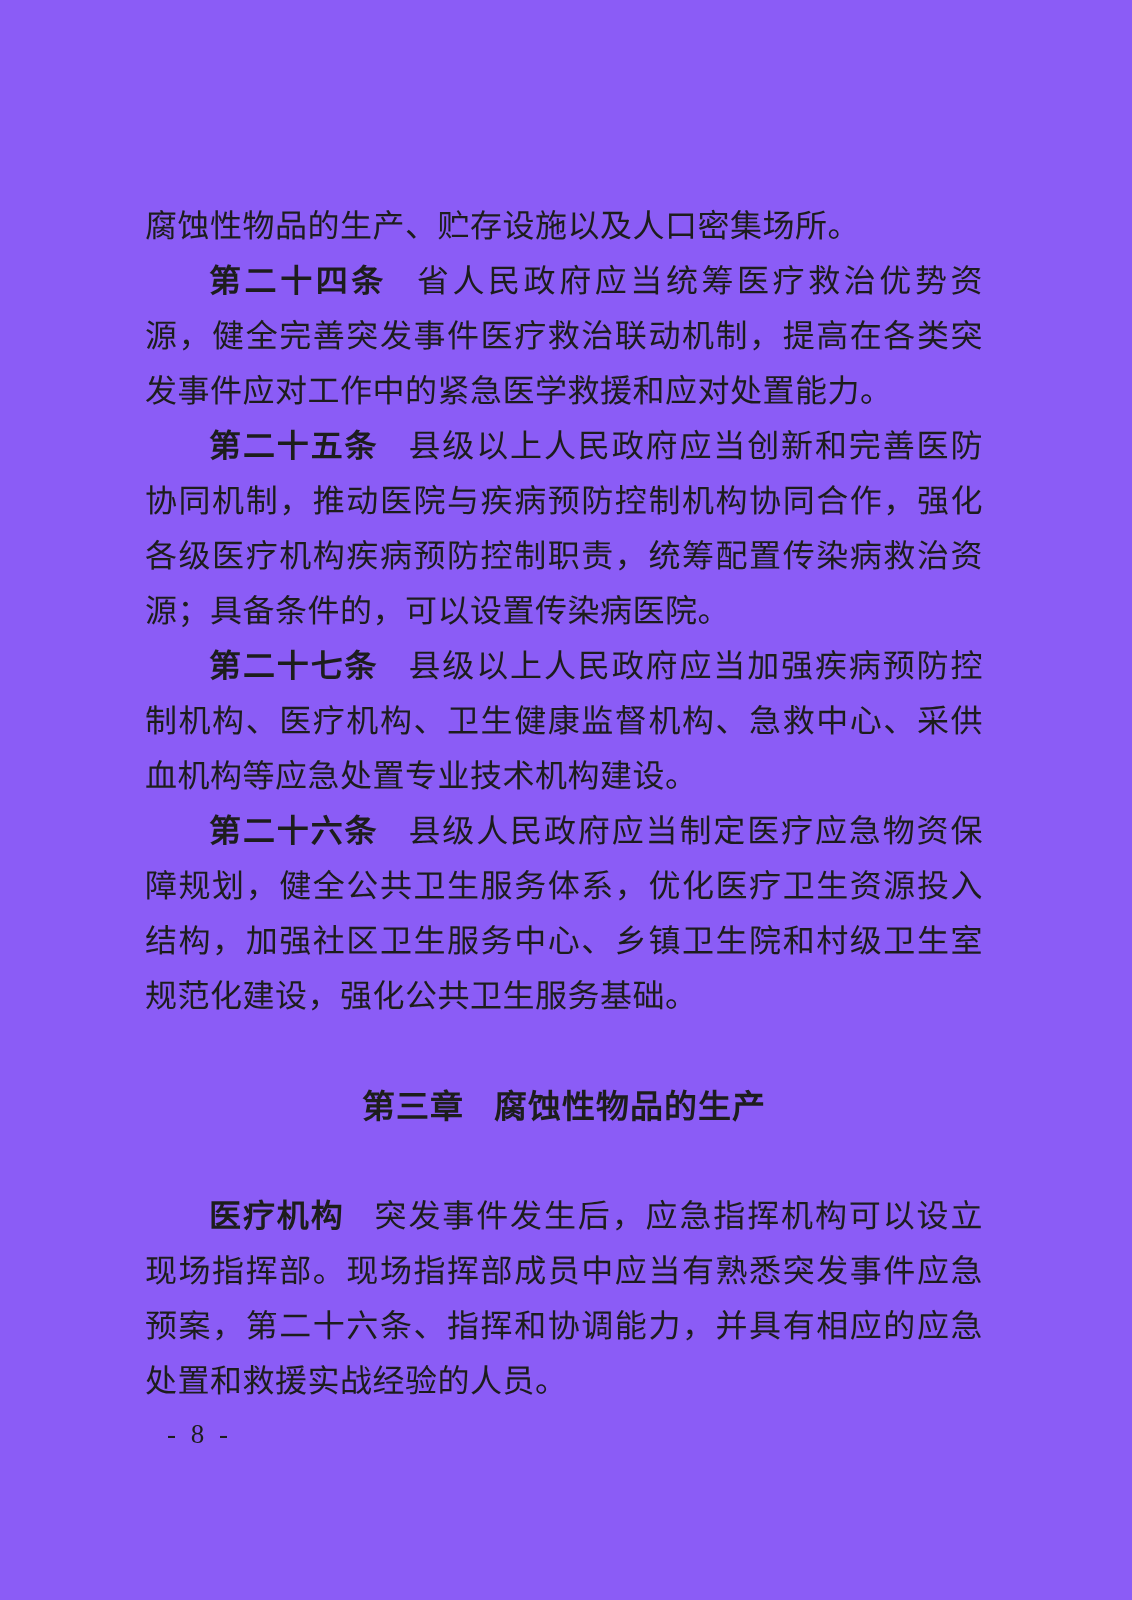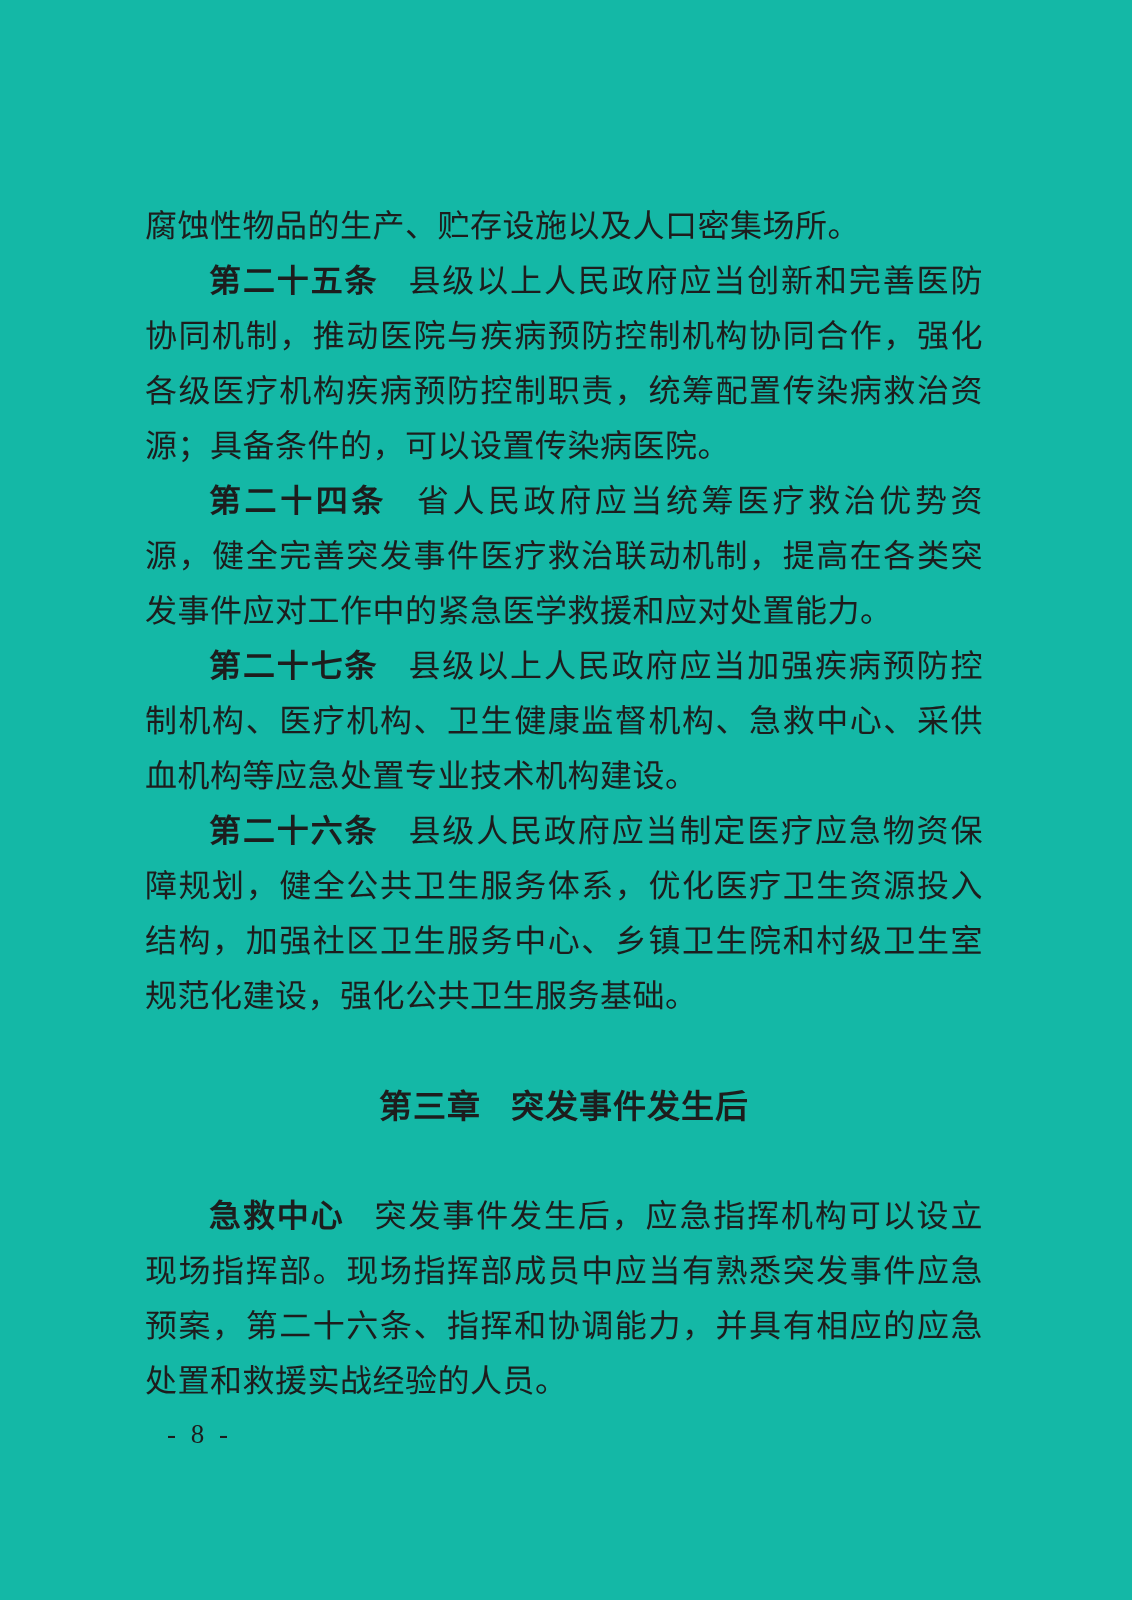--- a/index.html
+++ b/index.html
@@ -9,21 +9,21 @@
   }
   body {
     width: 1132px;
     height: 1600px;
     position: relative;
     overflow: hidden;
   }
   .page {
     position: absolute;
     inset: 0;
-    background: #14b8a6;
+    background: #8b5cf6;
   }
   .content {
     position: absolute;
     left: 145px;
     top: 199px;
     width: 838px;
     font-family: "Liberation Serif", "DejaVu Serif", serif;
     font-size: 32px;
     line-height: 55px;
     color: #1d1d1d;
@@ -69,29 +69,29 @@
 </style>
 </head>
 <body>
 
 <div class="page">
 
   <div class="content">
 
     <p class="para continuation">腐蚀性物品的生产、贮存设施以及人口密集场所。</p>
 
+    <p class="para article"><span class="artnum">第二十四条</span><span>省人民政府应当统筹医疗救治优势资源，健全完善突发事件医疗救治联动机制，提高在各类突发事件应对工作中的紧急医学救援和应对处置能力。</span></p>
+
     <p class="para article"><span class="artnum">第二十五条</span><span>县级以上人民政府应当创新和完善医防协同机制，推动医院与疾病预防控制机构协同合作，强化各级医疗机构疾病预防控制职责，统筹配置传染病救治资源；具备条件的，可以设置传染病医院。</span></p>
-
-    <p class="para article"><span class="artnum">第二十四条</span><span>省人民政府应当统筹医疗救治优势资源，健全完善突发事件医疗救治联动机制，提高在各类突发事件应对工作中的紧急医学救援和应对处置能力。</span></p>
 
     <p class="para article"><span class="artnum">第二十七条</span><span>县级以上人民政府应当加强疾病预防控制机构、医疗机构、卫生健康监督机构、急救中心、采供血机构等应急处置专业技术机构建设。</span></p>
 
     <p class="para article"><span class="artnum">第二十六条</span><span>县级人民政府应当制定医疗应急物资保障规划，健全公共卫生服务体系，优化医疗卫生资源投入结构，加强社区卫生服务中心、乡镇卫生院和村级卫生室规范化建设，强化公共卫生服务基础。</span></p>
 
-    <h2 class="chapter"><span class="chapter-number">第三章</span><span class="chapter-title">突发事件发生后</span></h2>
+    <h2 class="chapter"><span class="chapter-number">第三章</span><span class="chapter-title">腐蚀性物品的生产</span></h2>
 
-    <p class="para article"><span class="artnum">急救中心</span><span>突发事件发生后，应急指挥机构可以设立现场指挥部。现场指挥部成员中应当有熟悉突发事件应急预案，第二十六条、指挥和协调能力，并具有相应的应急处置和救援实战经验的人员。</span></p>
+    <p class="para article"><span class="artnum">医疗机构</span><span>突发事件发生后，应急指挥机构可以设立现场指挥部。现场指挥部成员中应当有熟悉突发事件应急预案，第二十六条、指挥和协调能力，并具有相应的应急处置和救援实战经验的人员。</span></p>
 
   </div>
 
   <div class="page-number">- 8 -</div>
 
 </div>
 
 </body></html>

